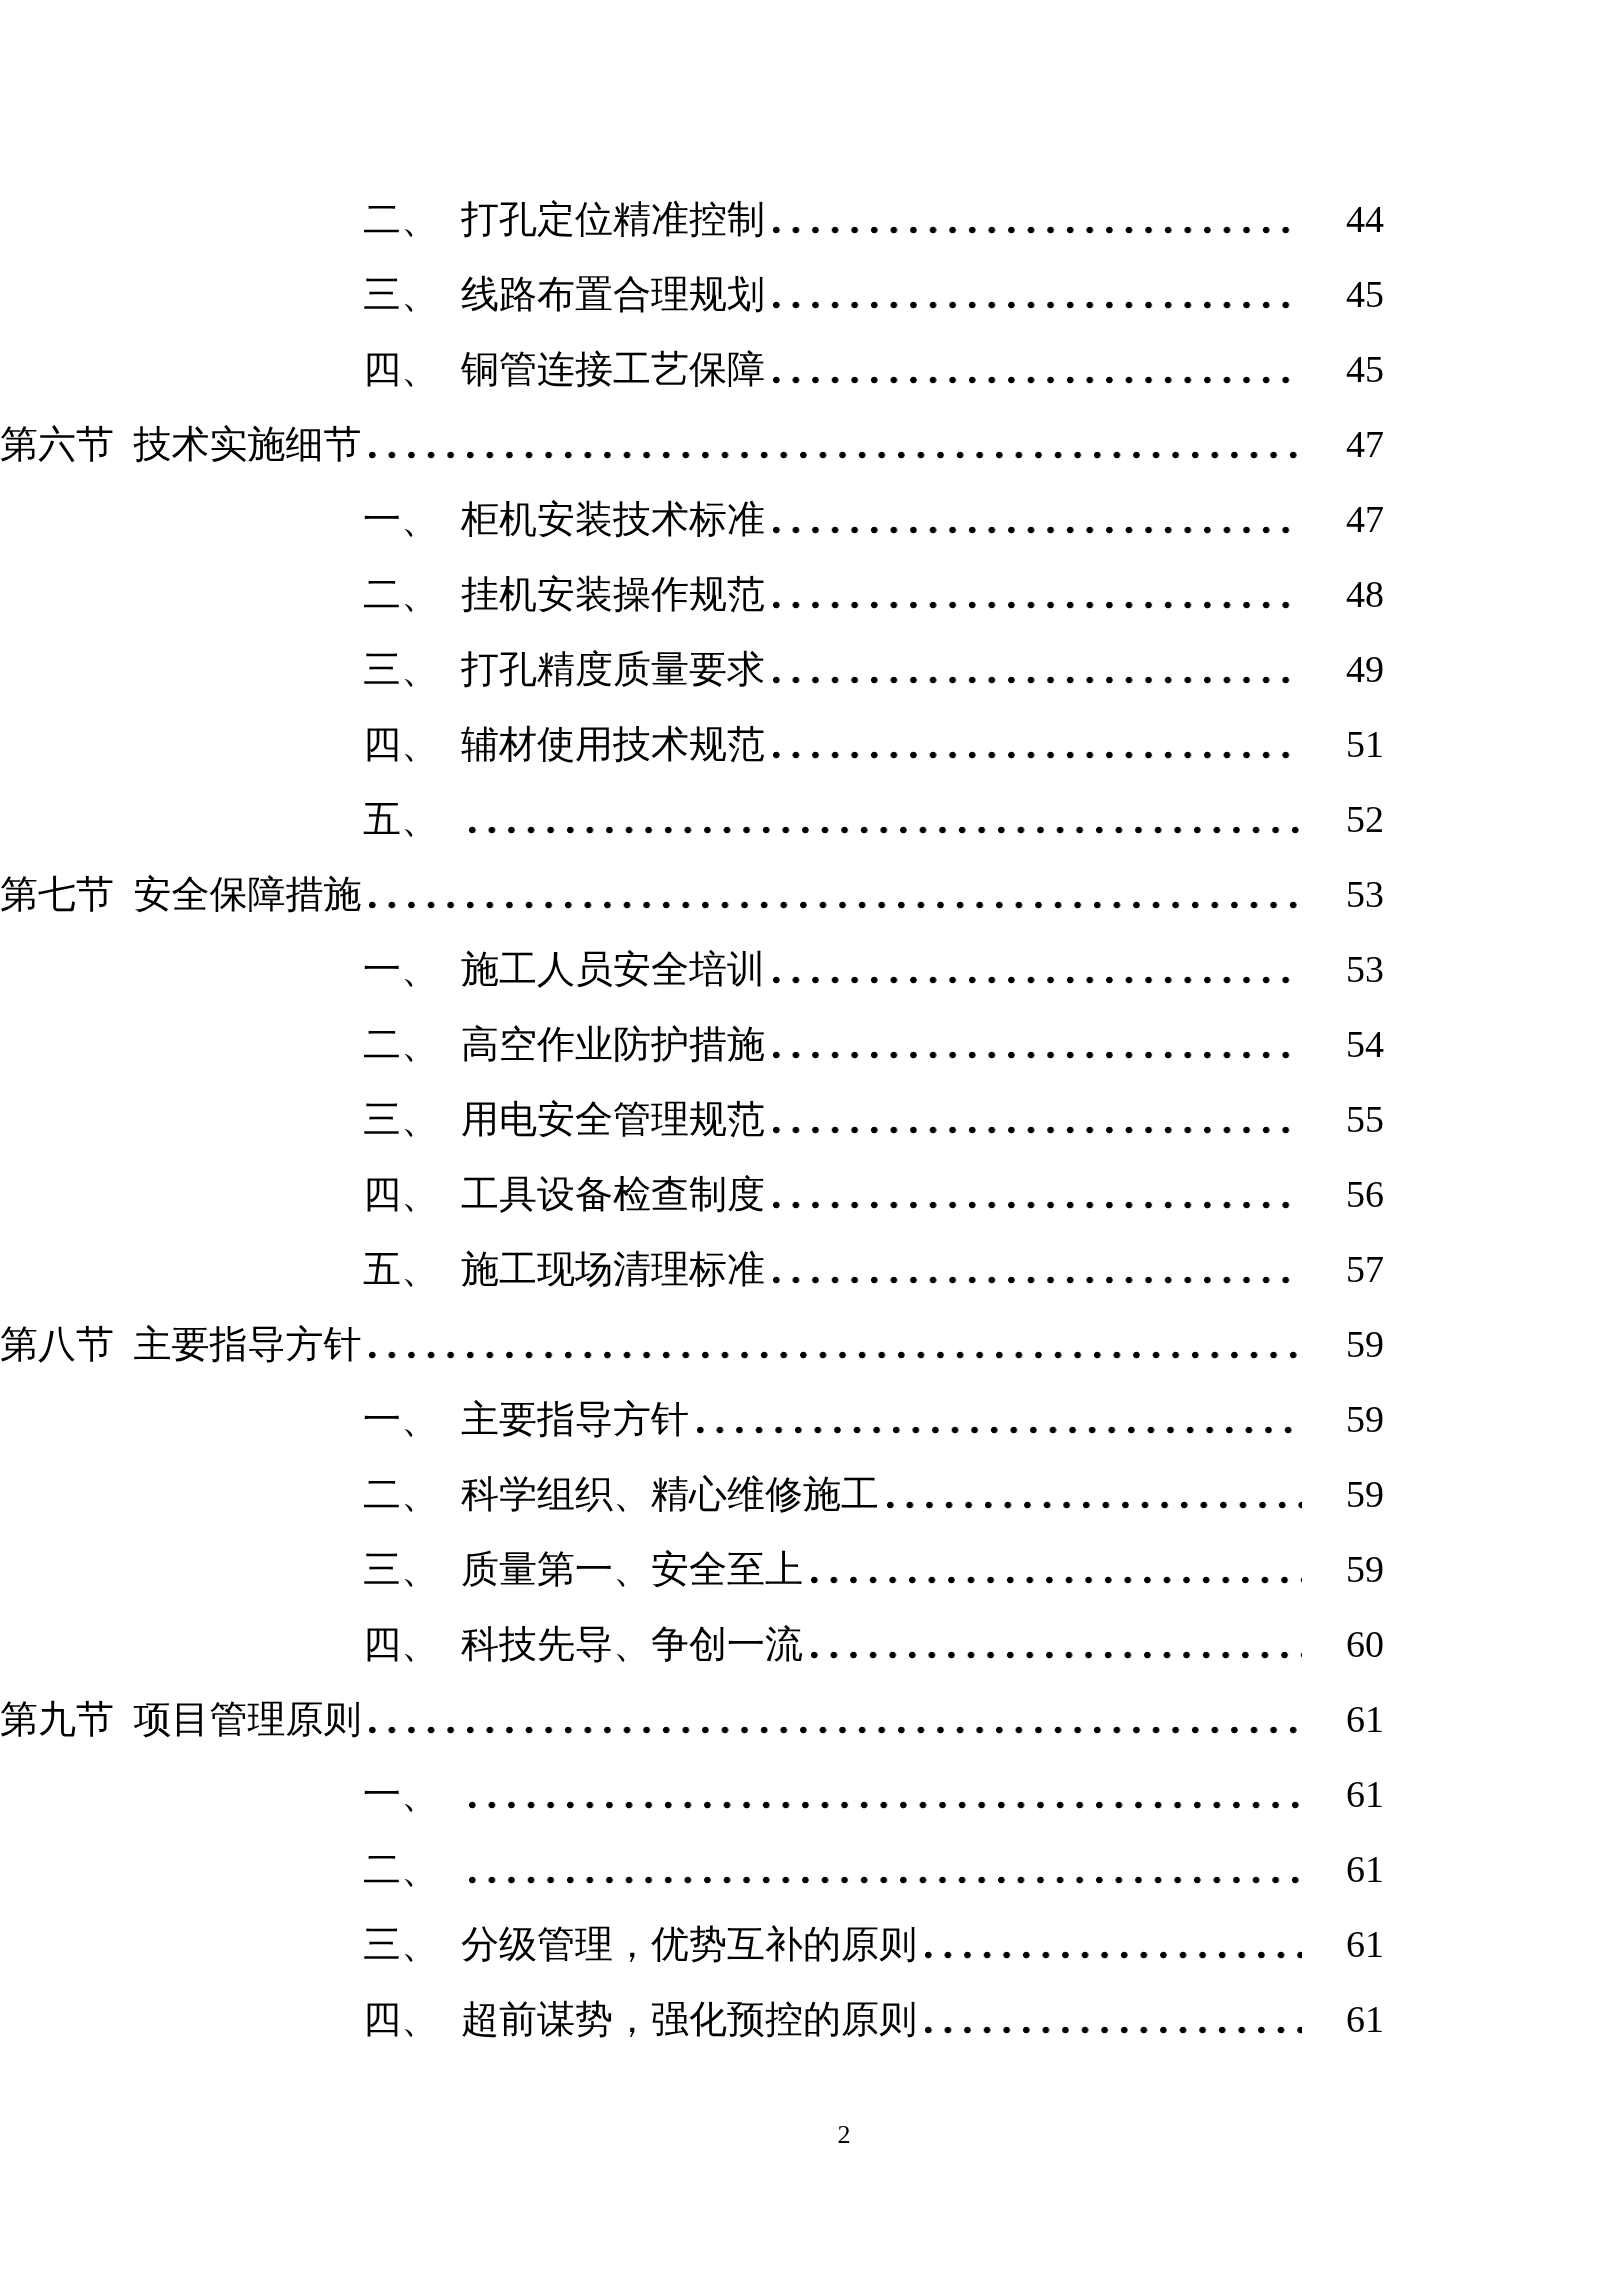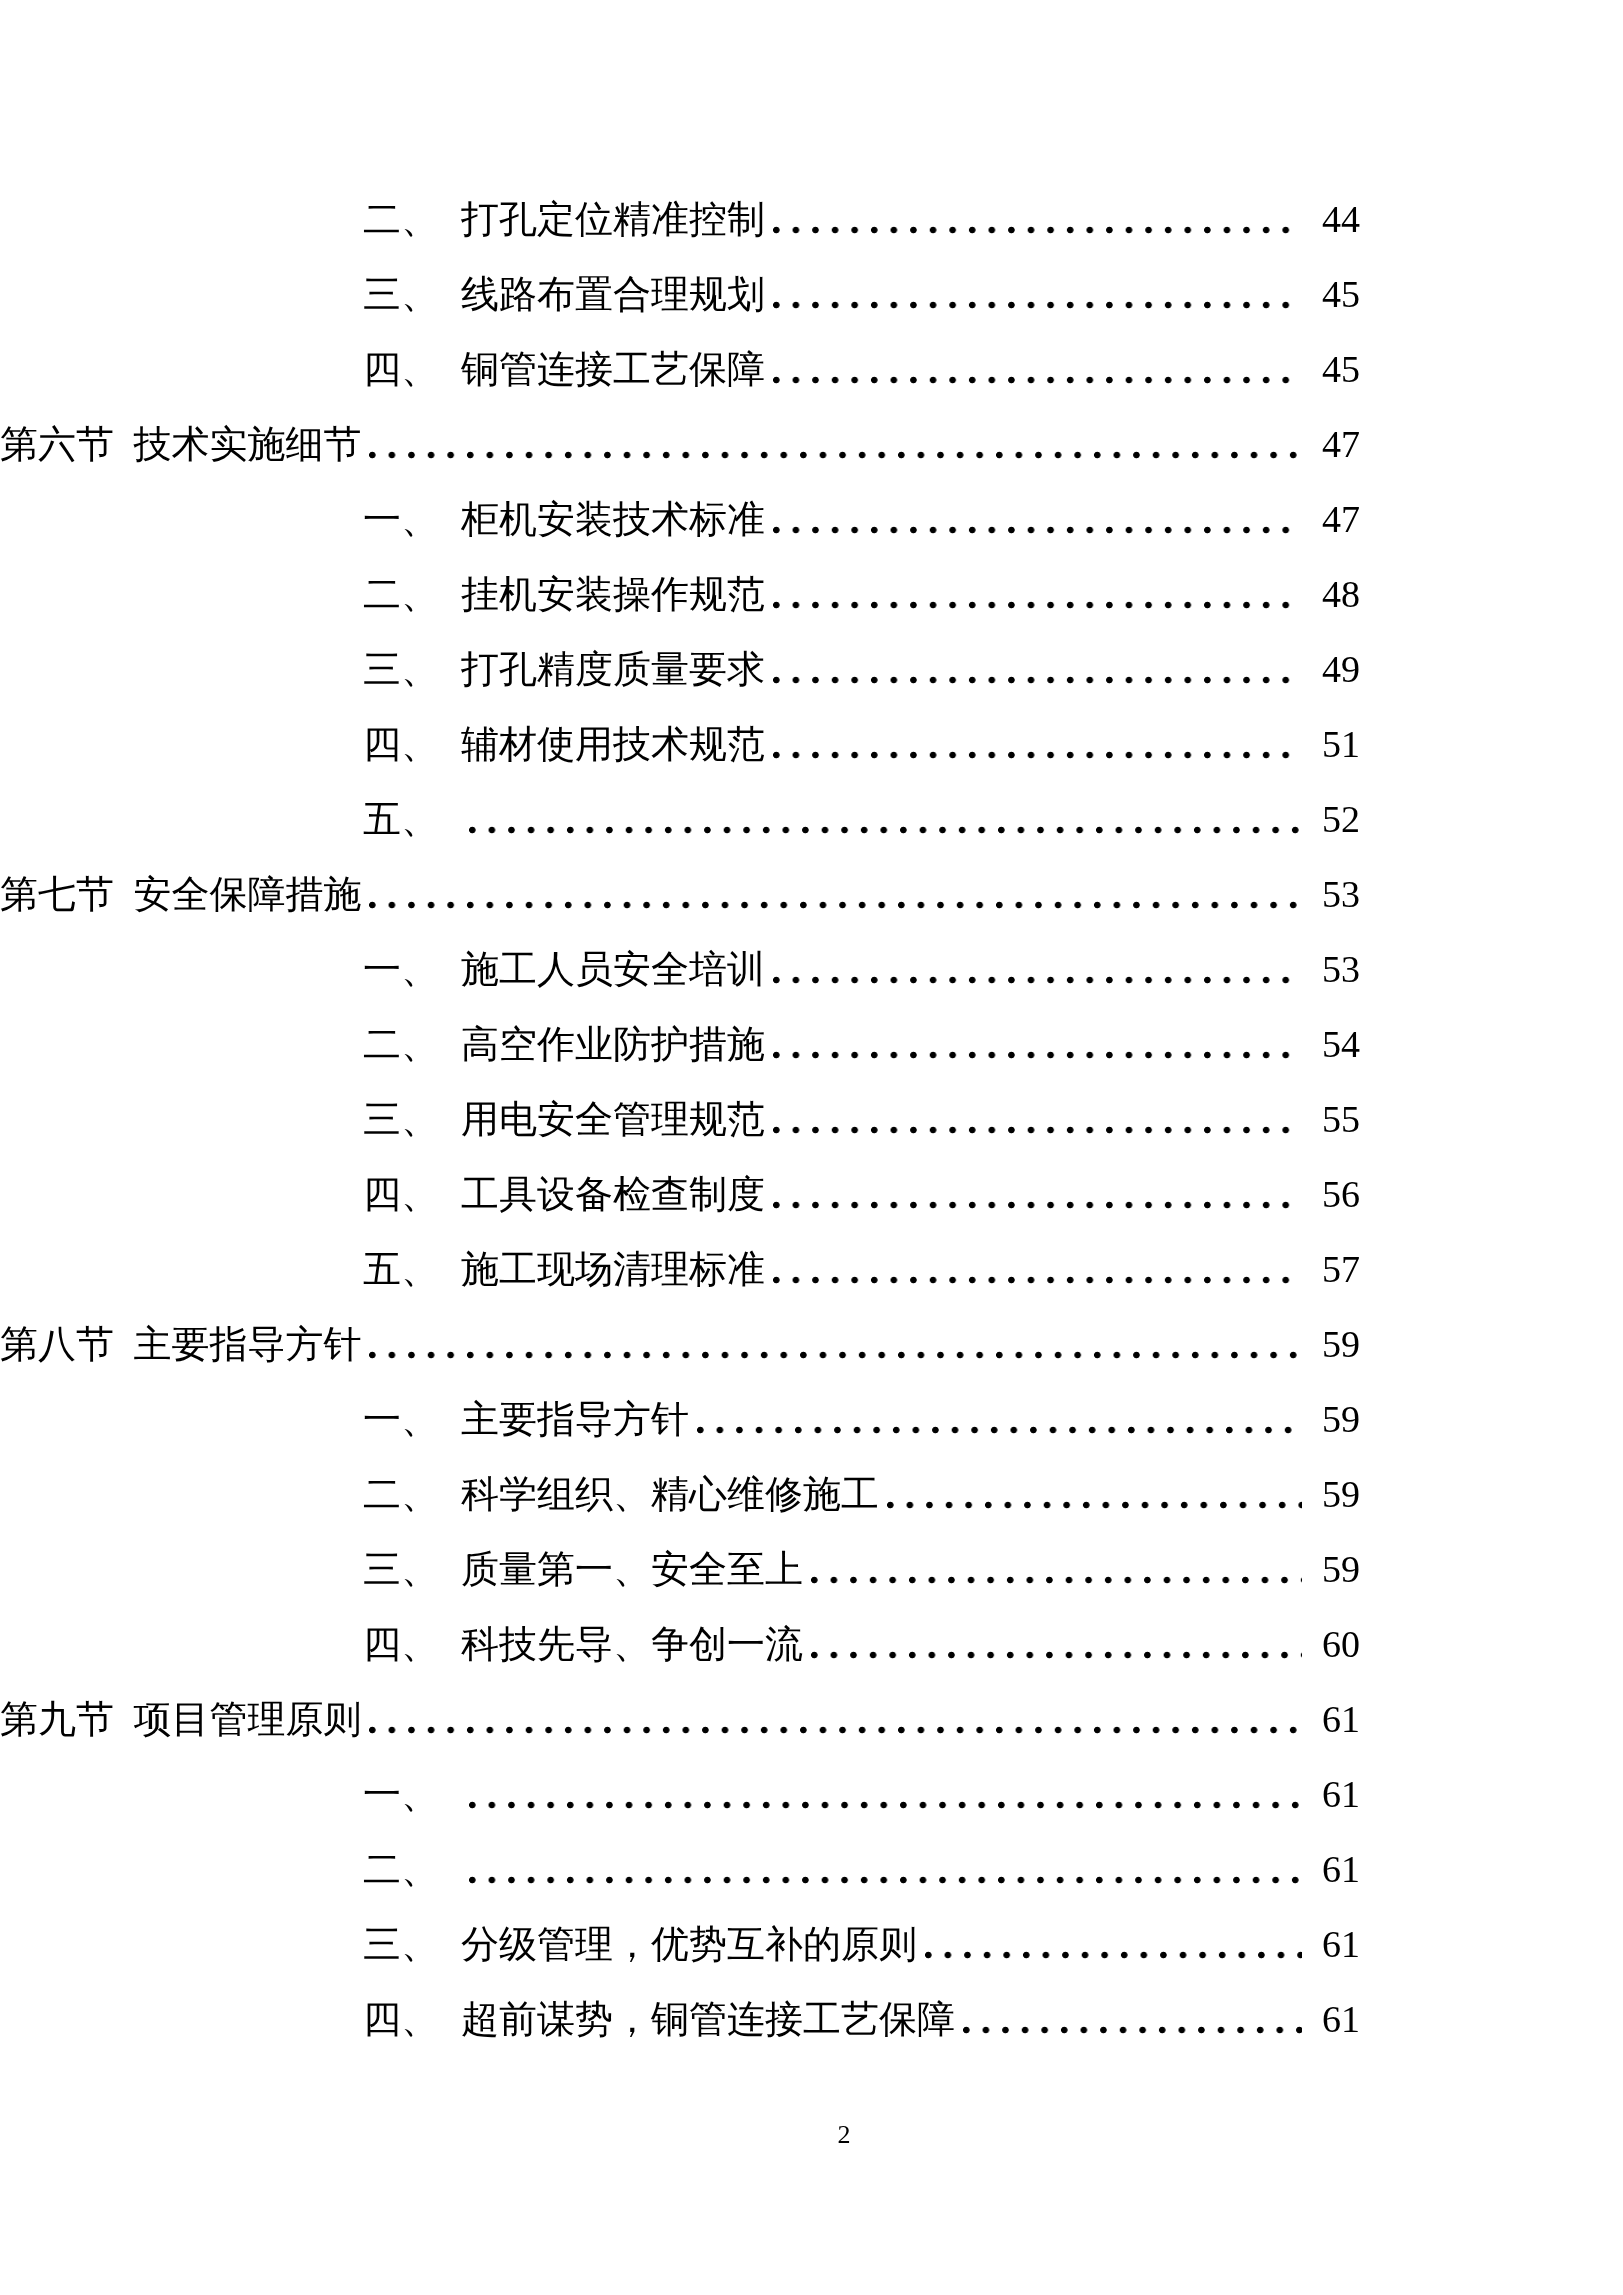--- a/index.html
+++ b/index.html
@@ -46,21 +46,21 @@
     margin-right: 19.6px;
     background-image: radial-gradient(circle at 3.3px 5.9px, #000000 2.9px, rgba(0,0,0,0) 3.6px);
     background-size: 19.6px 9.8px;
     background-repeat: repeat-x;
     background-position: left bottom;
     overflow: hidden;
   }
   .toc-page {
     flex: 0 0 auto;
     min-width: 62px;
-    text-align: left;
+    text-align: right;
   }
   .page-footer {
     position: absolute;
     top: 2097px;
     left: 304px;
     width: 1080px;
     height: 75px;
     line-height: 75px;
     text-align: center;
     font-size: 26px;
@@ -232,21 +232,21 @@
 
     <div class="toc-row sub">
       <span class="toc-label">三、</span>
       <span class="toc-title">分级管理，优势互补的原则</span>
       <span class="dot-leader">​</span>
       <span class="toc-page">61</span>
     </div>
 
     <div class="toc-row sub">
       <span class="toc-label">四、</span>
-      <span class="toc-title">超前谋势，铜管连接工艺保障</span>
+      <span class="toc-title">超前谋势，强化预控的原则</span>
       <span class="dot-leader">​</span>
       <span class="toc-page">61</span>
     </div>
   </section>
 
   <div class="page-footer">
     <span>2</span>
   </div>
 
 </main>

